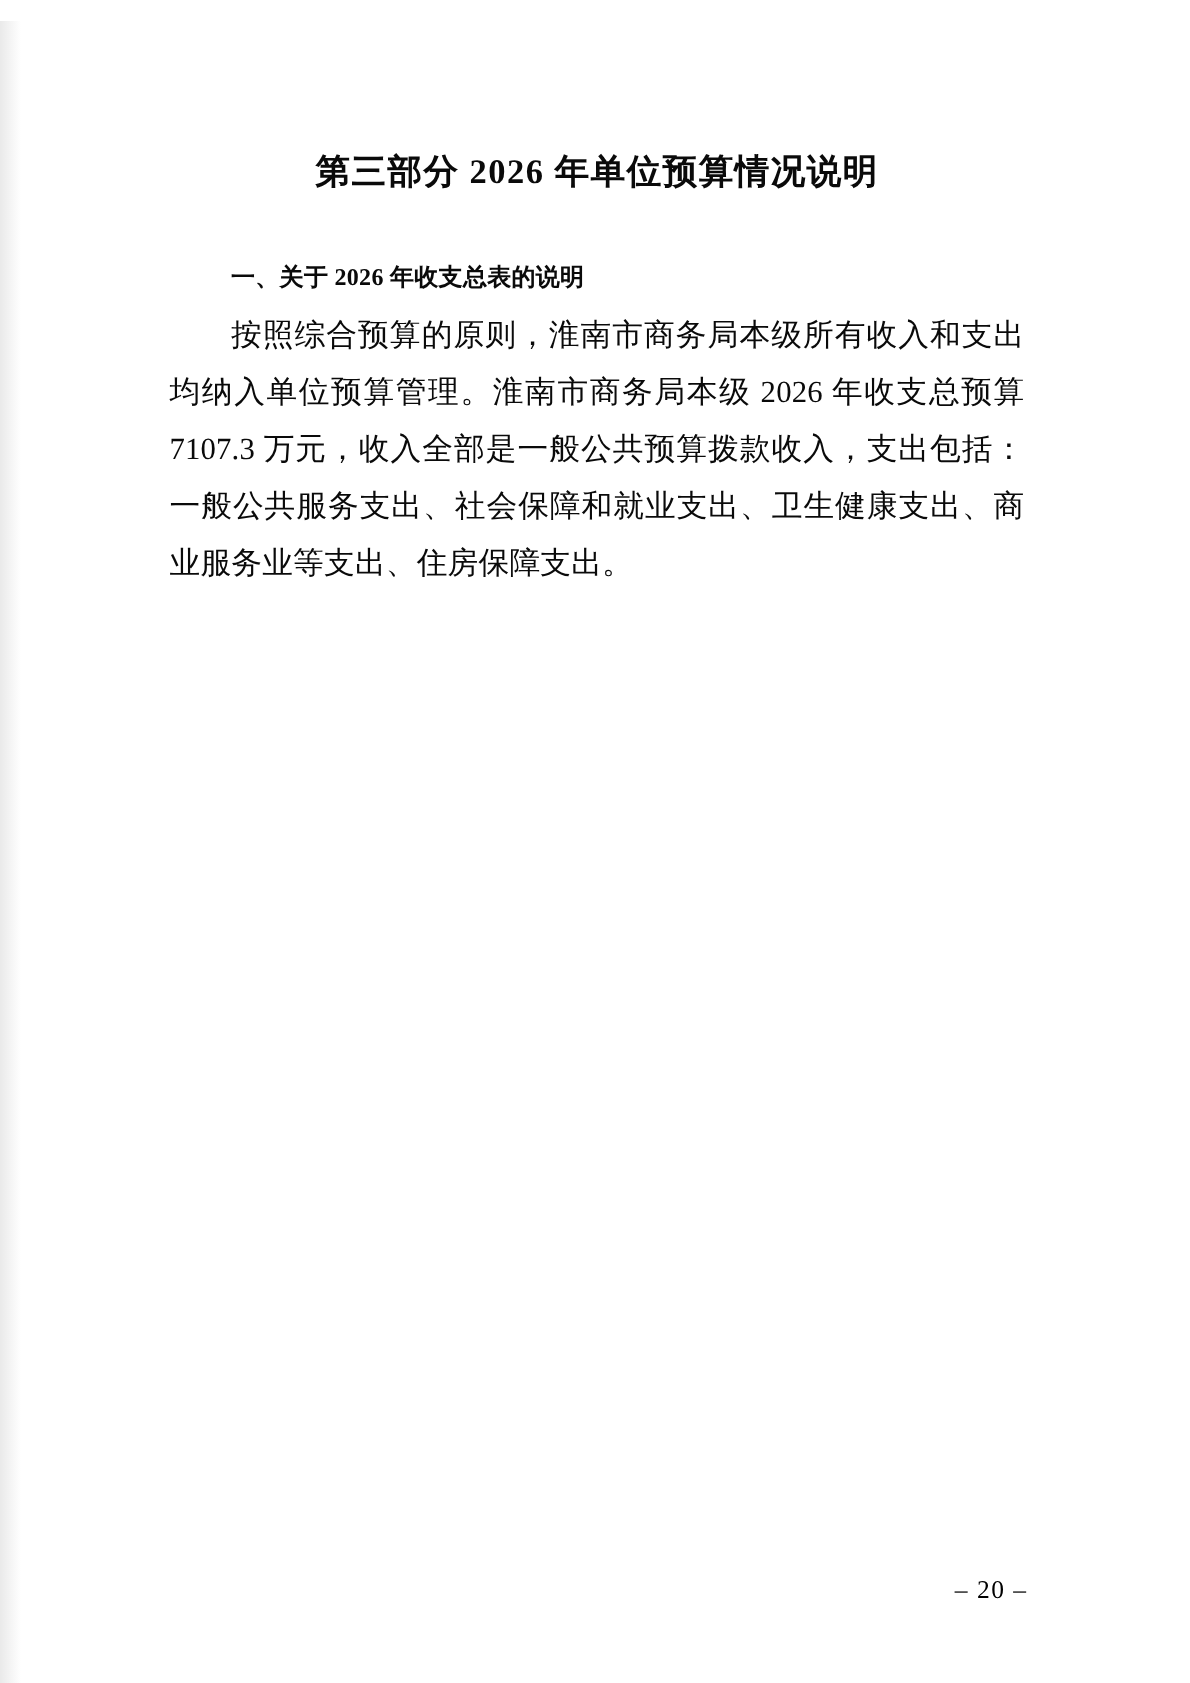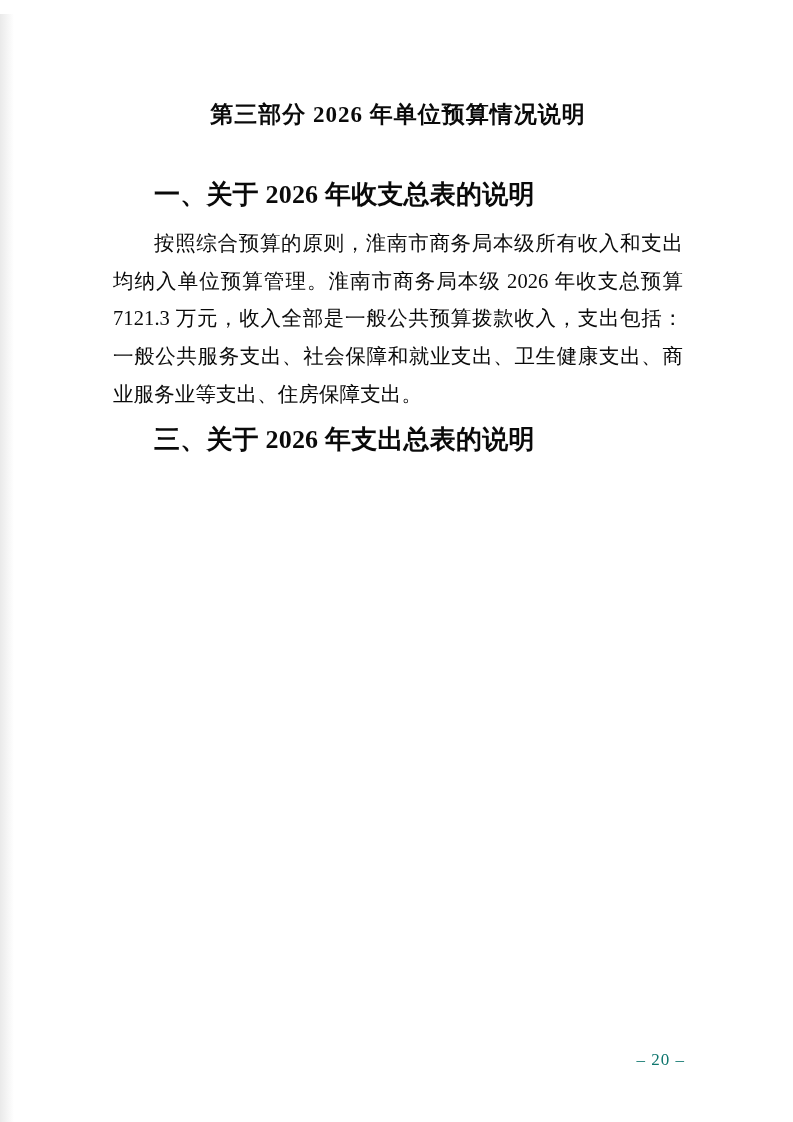--- a/index.html
+++ b/index.html
@@ -33,21 +33,21 @@
   .doc-title {
     text-align: center;
     font-size: 23px;
     font-weight: bold;
     letter-spacing: 1px;
     margin: 0 0 38px 0;
     line-height: 1.5;
     white-space: nowrap;
   }
   .section-heading {
-    font-size: 26px;
+    font-size: 16px;
     font-weight: bold;
     margin: 0 0 6px 0;
     line-height: 1.85;
     text-indent: 41px;
     letter-spacing: 0.2px;
   }
   .para {
     font-size: 20.5px;
     line-height: 1.85;
     margin: 0 0 2px 0;
@@ -58,21 +58,21 @@
   }
   .para.no-indent-paren {
     text-indent: 34px;
   }
   .page-number {
     position: absolute;
     right: 108px;
     bottom: 66px;
     font-size: 17px;
     letter-spacing: 1px;
-    color: #0f766e;
+    color: #000000;
   }
   
   .scan-edge-left {
     position: absolute;
     left: 0;
     top: 0;
     width: 14px;
     height: 1122px;
     background: linear-gradient(to right, #d8d8d8, #ffffff);
     opacity: .55;
@@ -92,21 +92,20 @@
 
 <div class="page">
   <div class="scan-edge-left"></div>
   <div class="scan-edge-bottom"></div>
 
   <div class="content">
 
     <h1 class="doc-title">第三部分 2026 年单位预算情况说明</h1>
 
     <h2 class="section-heading">一、关于 2026 年收支总表的说明</h2>
-    <p class="para">按照综合预算的原则，淮南市商务局本级所有收入和支出均纳入单位预算管理。淮南市商务局本级 2026 年收支总预算 7121.3 万元，收入全部是一般公共预算拨款收入，支出包括：一般公共服务支出、社会保障和就业支出、卫生健康支出、商业服务业等支出、住房保障支出。</p>
+    <p class="para">按照综合预算的原则，淮南市商务局本级所有收入和支出均纳入单位预算管理。淮南市商务局本级 2026 年收支总预算 7107.3 万元，收入全部是一般公共预算拨款收入，支出包括：一般公共服务支出、社会保障和就业支出、卫生健康支出、商业服务业等支出、住房保障支出。</p>
 
 
-    <h2 class="section-heading">三、关于 2026 年支出总表的说明</h2>
 
   </div>
 
   <div class="page-number">– 20 –</div>
 </div>
 
 </body></html>

